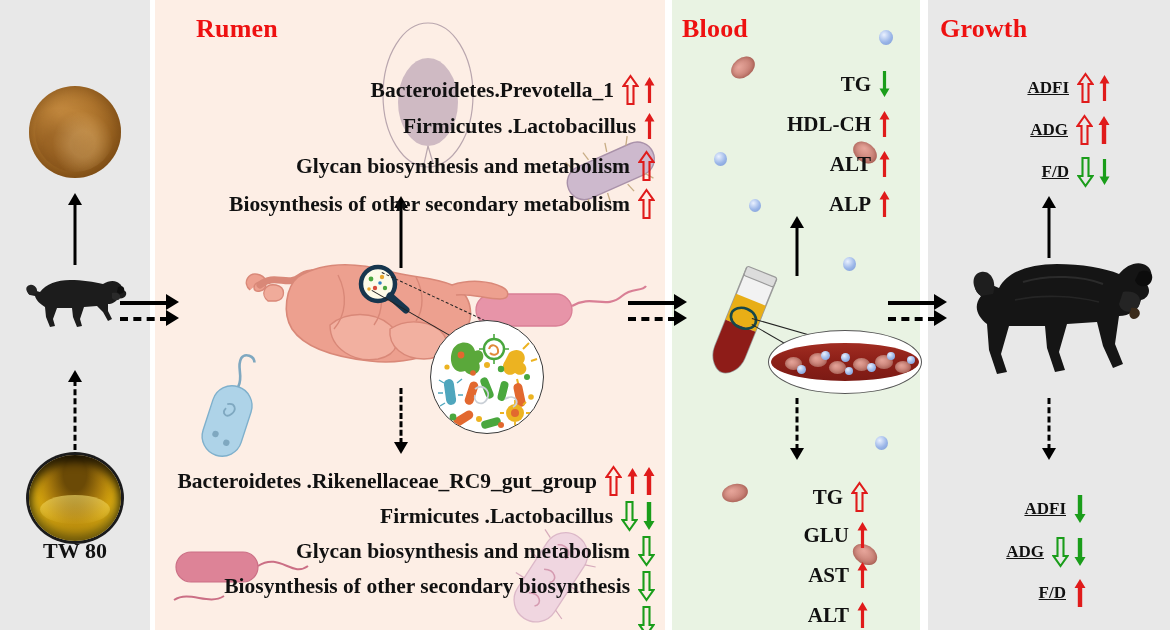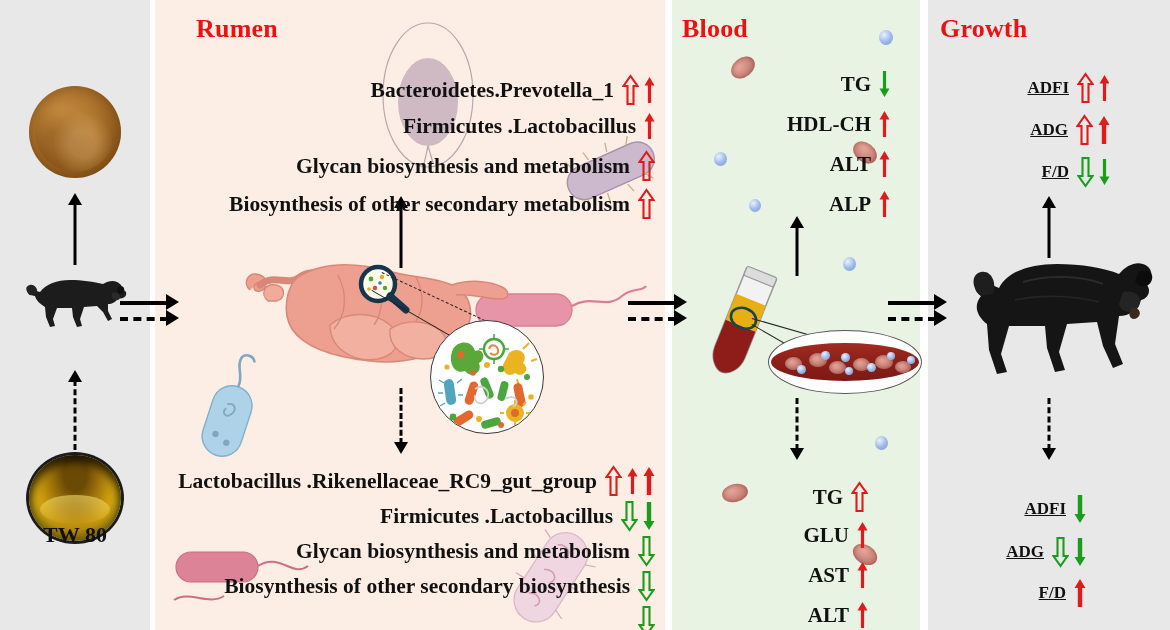--- a/index.html
+++ b/index.html
@@ -176,21 +176,21 @@
       <path d="M6 24 C1 20 1 15 6 14 C10 13 14 17 13 22 Z" fill="#232323"></path>
     </svg>
   </div>
 
   <div class="varrow up" style="left:66px;top:370px;width:18px;height:80px;">
     <div class="vhead"></div>
     <div class="shaft dash" style="top:10px;height:70px;"></div>
   </div>
 
   <div class="art" id="tw-disc" style="left:29px;top:455px;"></div>
-  <div class="caption" style="left:0;top:522px;width:150px;">TW 80</div>
+  <div class="caption" style="left:0;top:538px;width:150px;">TW 80</div>
 
   <div class="conn" style="left:120px;top:295px;width:70px;height:32px;">
     <div class="line" style="left:0;top:6px;width:48px;"></div>
     <div class="head" style="left:46px;top:-1px;"></div>
     <div class="dline" style="left:0;top:22px;width:48px;"></div>
     <div class="head" style="left:46px;top:15px;"></div>
   </div>
 
   <div class="conn" style="left:628px;top:295px;width:70px;height:32px;">
     <div class="line" style="left:0;top:6px;width:48px;"></div>
@@ -486,21 +486,21 @@
           <span class="ar">
             <svg width="17" height="32" viewBox="0 0 17 32">
               <path d="M8.5 2 L15.5 12 L11.5 12 L11.5 30 L5.5 30 L5.5 12 L1.5 12 Z" fill="none" stroke="#e01b1b" stroke-width="2.1" stroke-linejoin="miter"></path>
             </svg>
           </span>
         </span>
       </div>
     </div>
   <div id="rumen-bottom">
       <div class="row r-bot rrow" style="left: 155px; width: 500px; top: 443px;">
-        <span class="lbl">Lactobacillus .Rikenellaceae_RC9_gut_group</span>
+        <span class="lbl">Bacteroidetes .Rikenellaceae_RC9_gut_group</span>
         <span class="arrows">
           <span class="ar">
             <svg width="17" height="32" viewBox="0 0 17 32">
               <path d="M8.5 2 L15.5 12 L11.5 12 L11.5 30 L5.5 30 L5.5 12 L1.5 12 Z" fill="none" stroke="#e01b1b" stroke-width="2.1" stroke-linejoin="miter"></path>
             </svg>
           </span>
           <span class="ar">
             <svg width="11" height="28" viewBox="0 0 11 28">
               <path d="M5.5 1 L10.5 9.5 L7.1 9.5 L7.1 27 L3.9 27 L3.9 9.5 L0.5 9.5 Z" fill="#e01b1b"></path>
             </svg>

